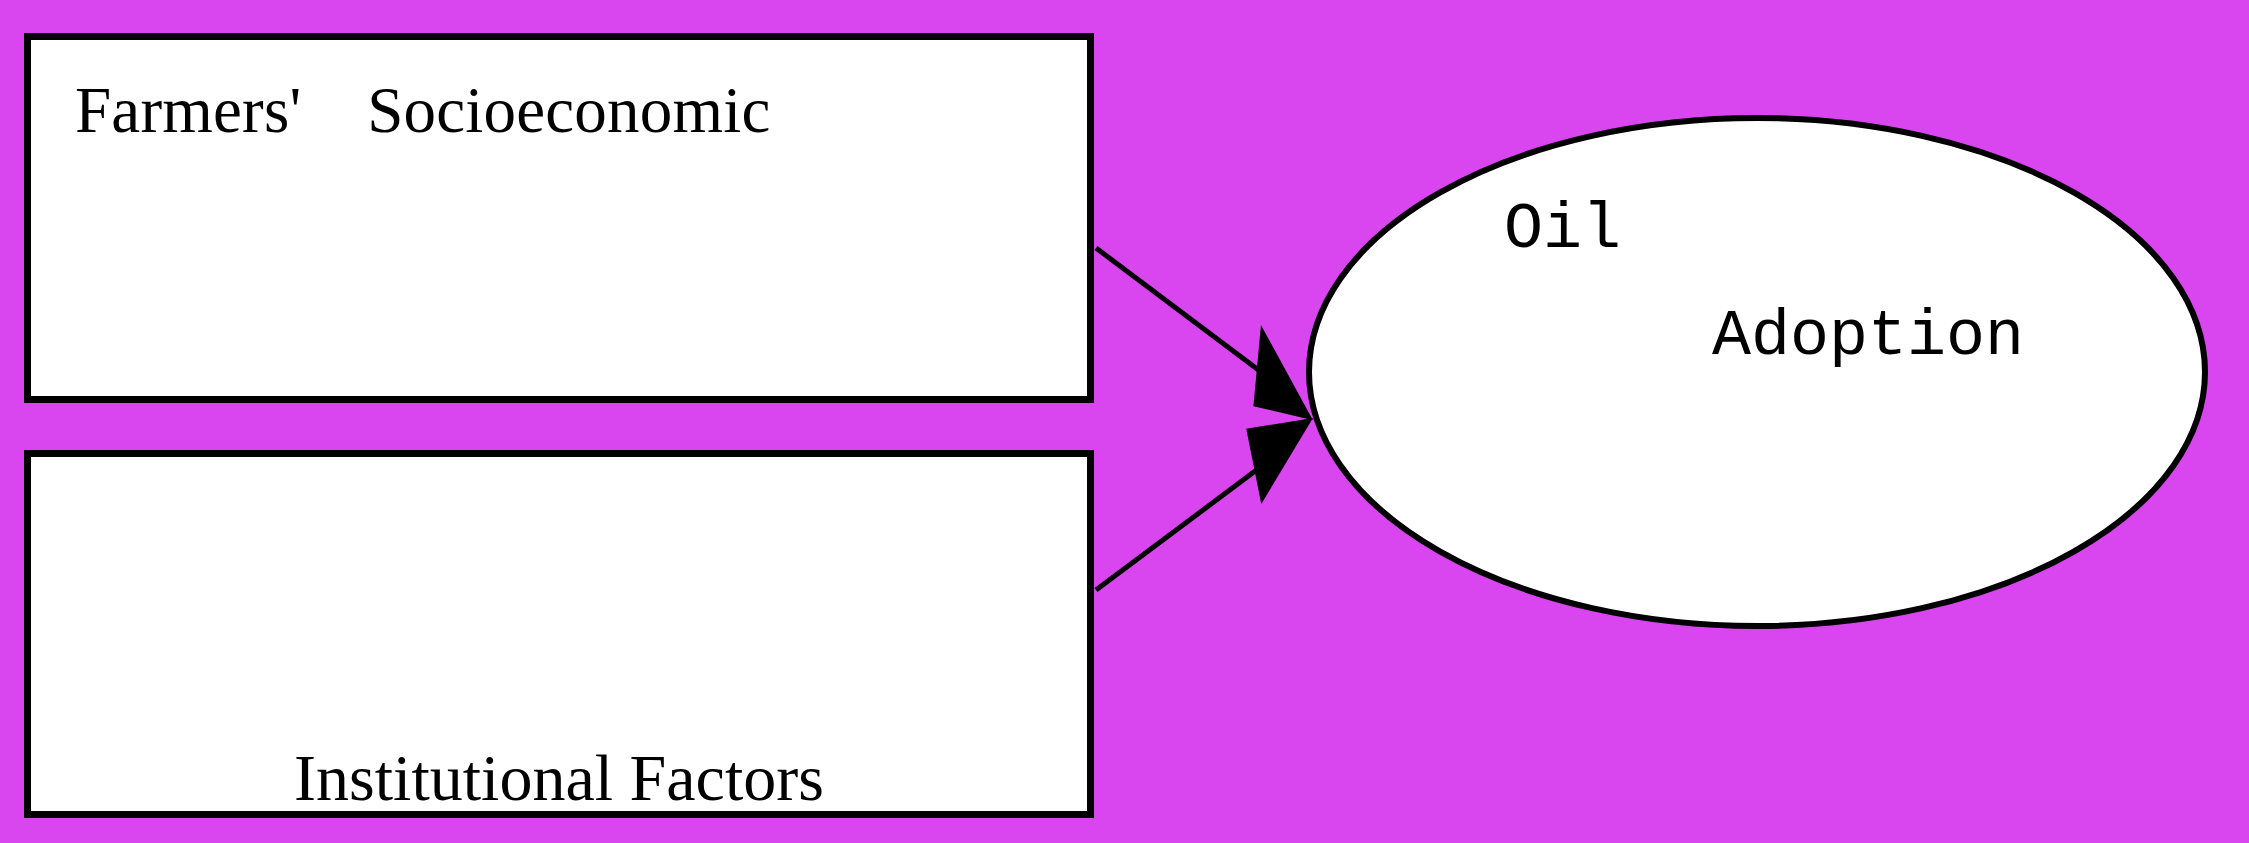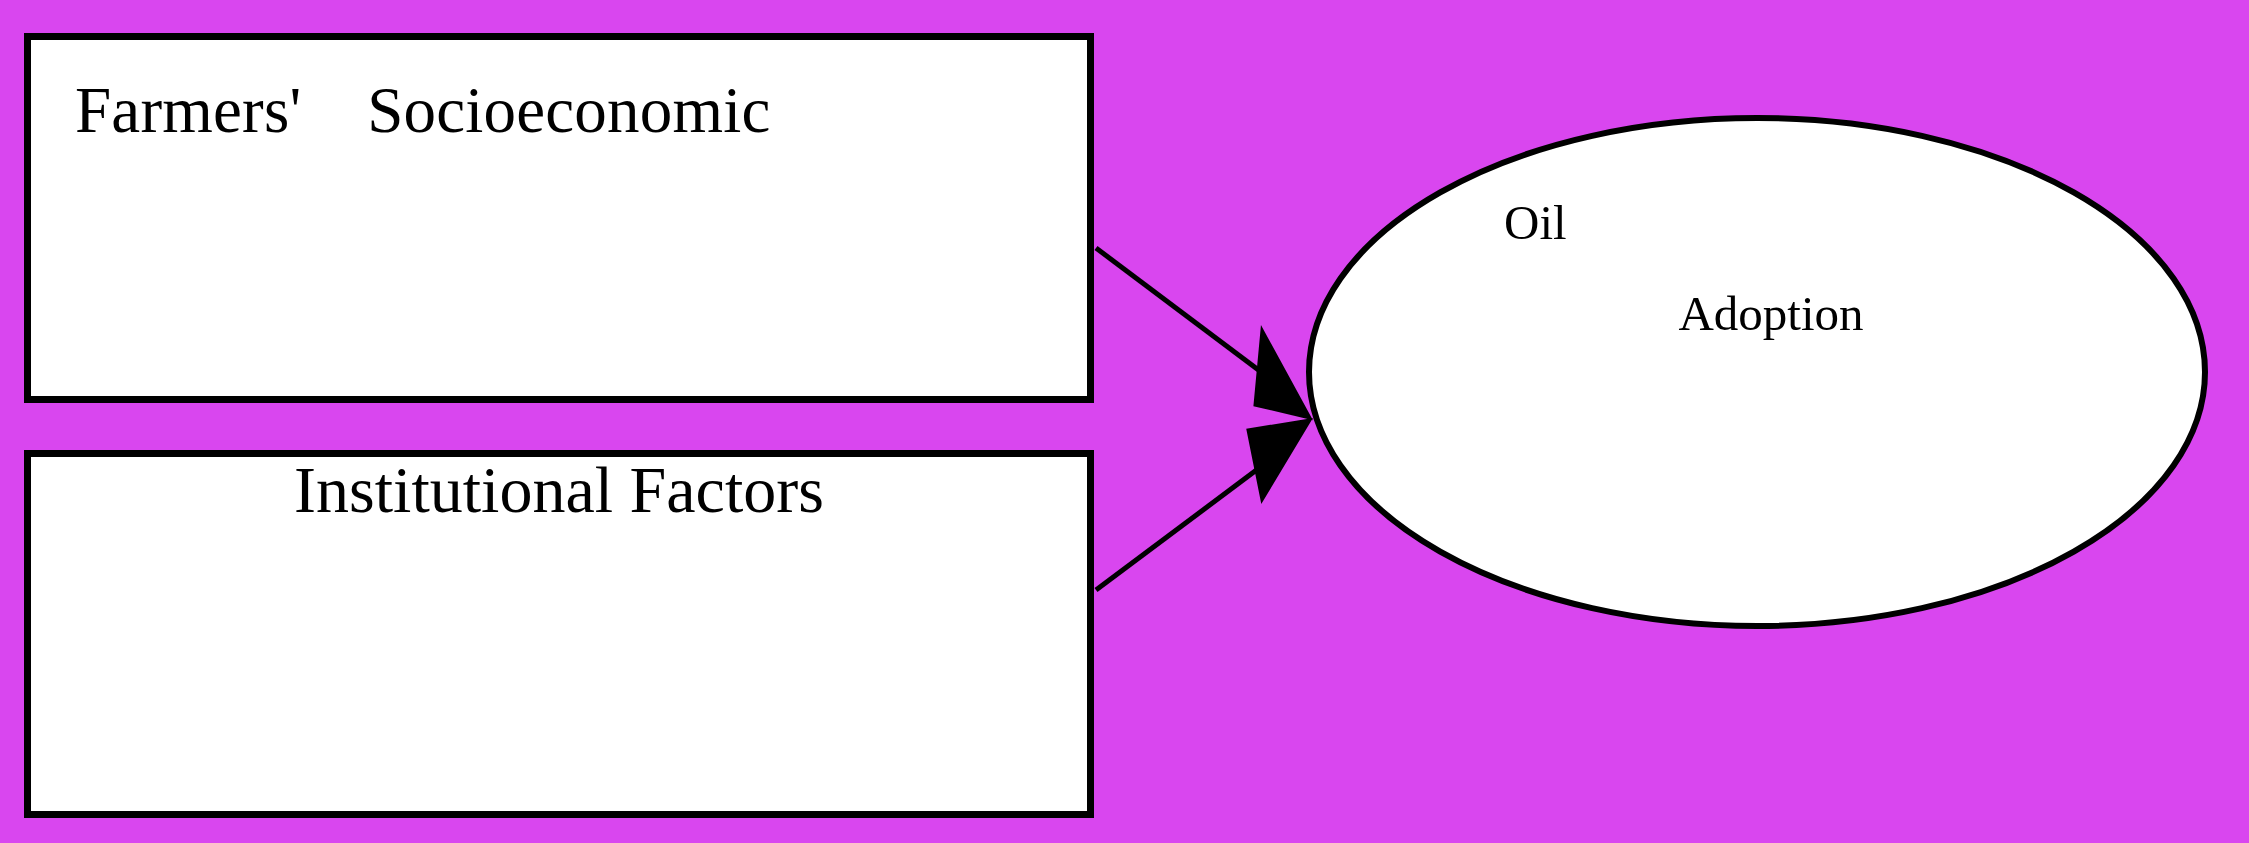--- a/index.html
+++ b/index.html
@@ -28,21 +28,21 @@
   }
 
   
   .node-box {
     position: absolute;
     box-sizing: border-box;
     background: #ffffff;
     border: 7px solid #000000;
     display: flex;
     flex-direction: column;
-    justify-content: flex-start;
+    justify-content: flex-end;
   }
   #box-socioeconomic {
     left: 24px;
     top: 33px;
     width: 1070px;
     height: 370px;
     padding: 0 46px 0 44px;
     justify-content: flex-start;
   }
   #box-institutional {
@@ -72,32 +72,33 @@
     font-size: 66px;
   }
   #ellipse-label {
     position: absolute;
     left: 1504px;
     top: 198px;
     width: 520px;
     pointer-events: auto;
   }
   #ellipse-label .ell-line {
-    font-size: 49px;
+    font-size: 65px;
     line-height: 1.0;
     color: #000000;
     white-space: pre;
+    font-family: Liberation Mono, monospace;
   }
   #ellipse-label .ell-line-1 {
     display: flex;
     justify-content: space-between;
   }
   #ellipse-label .ell-line-2 {
     margin-top: 42px;
-    text-align: center;
+    text-align: right;
     padding-left: 14px;
   }
 </style>
 </head>
 <body>
 
 <div id="canvas">
 
   <svg id="diagram-svg" viewBox="0 0 2249 843">
 

